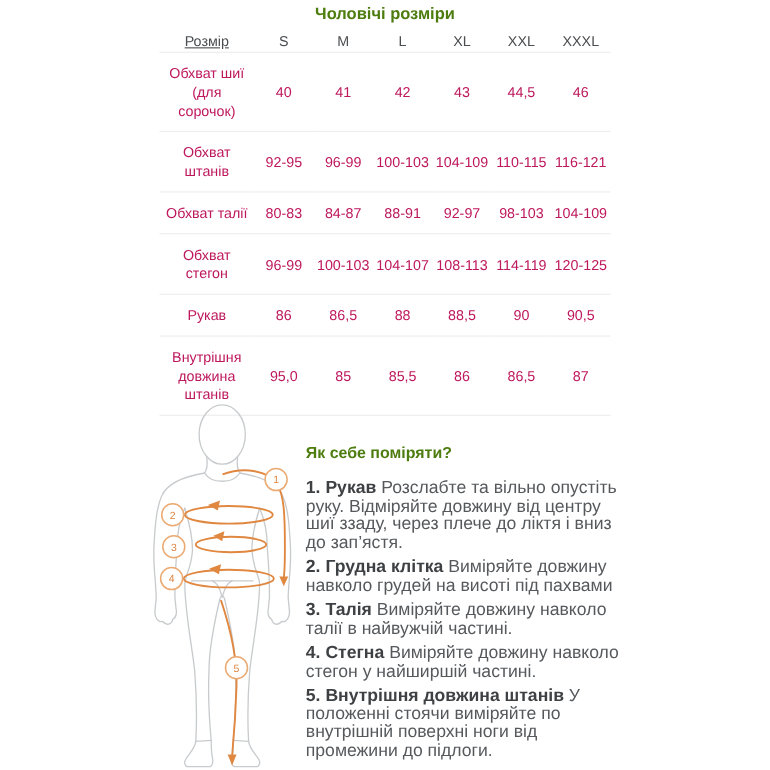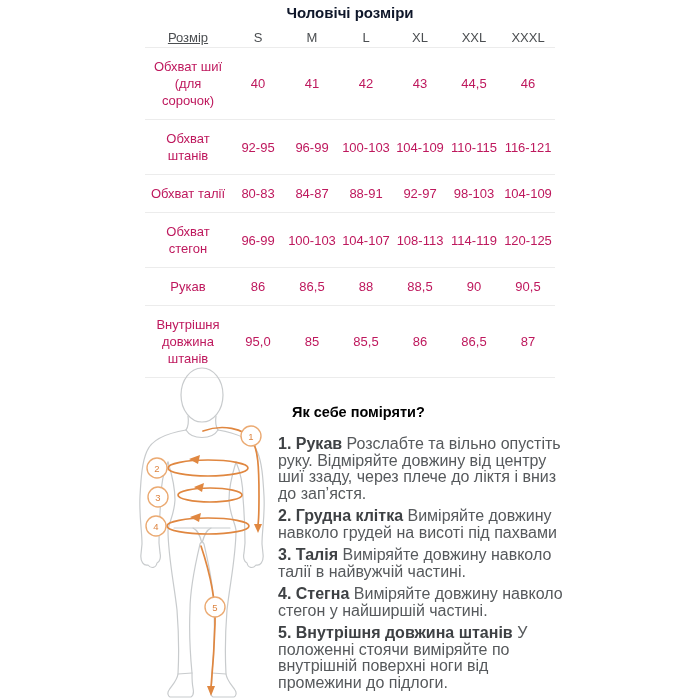--- a/index.html
+++ b/index.html
@@ -3,21 +3,21 @@
 <meta charset="utf-8">
 <style>
   * { margin:0; padding:0; box-sizing:border-box; }
   html,body { background:#fff; }
   .page {
     position:relative; width:700px; height:700px; background:#ffffff;
     font-family:"Liberation Sans","DejaVu Sans",sans-serif; overflow:hidden;
   }
   .page-title {
     position:absolute; top:4px; left:0; width:100%;
-    text-align:center; font-size:15px; font-weight:700; color:#0f172a;
+    text-align:center; font-size:15px; font-weight:700; color:#4d7c0f;
   }
   
   table.size-table {
     position:absolute; left:145px; top:24px; width:410px;
     border-collapse:collapse; table-layout:fixed;
   }
   .size-table col.c-label { width:86px; }
   .size-table col.c-size  { width:54px; }
   .size-table th, .size-table td {
     font-size:13px; font-weight:400; color:#be185d; text-align:center;
@@ -31,21 +31,21 @@
   
   svg.figure { position:absolute; left:130px; top:358px; }
   .outline { fill:none; stroke:#c8cbcd; stroke-width:1.2; stroke-linecap:round; stroke-linejoin:round; }
   .orange  { fill:none; stroke:#e08740; stroke-width:1.7; stroke-linecap:round; }
   .ohead   { fill:#e08740; stroke:none; }
   .mcircle { fill:#ffffff; stroke:#ebaa72; stroke-width:1.4; }
   .mnum    { fill:#dd8440; font-size:9.5px; font-weight:400; text-anchor:middle;
              font-family:"Liberation Sans","DejaVu Sans",sans-serif; }
   
   .howto { position:absolute; left:278px; top:404px; width:290px; }
-  .howto h2 { font-size:14.5px; font-weight:700; color:#000000; margin:0 0 16px 14px; }
+  .howto h2 { font-size:14.5px; font-weight:700; color:#4d7c0f; margin:0 0 16px 0; }
   .howto p  { font-size:16px; line-height:16.5px; color:#56595c; margin:0 0 6px 0; }
   .howto b  { color:#3e4144; font-weight:700; }
 </style>
 </head>
 <body>
 
 <div class="page">
 
   <div class="page-title">Чоловічі розміри</div>
 

